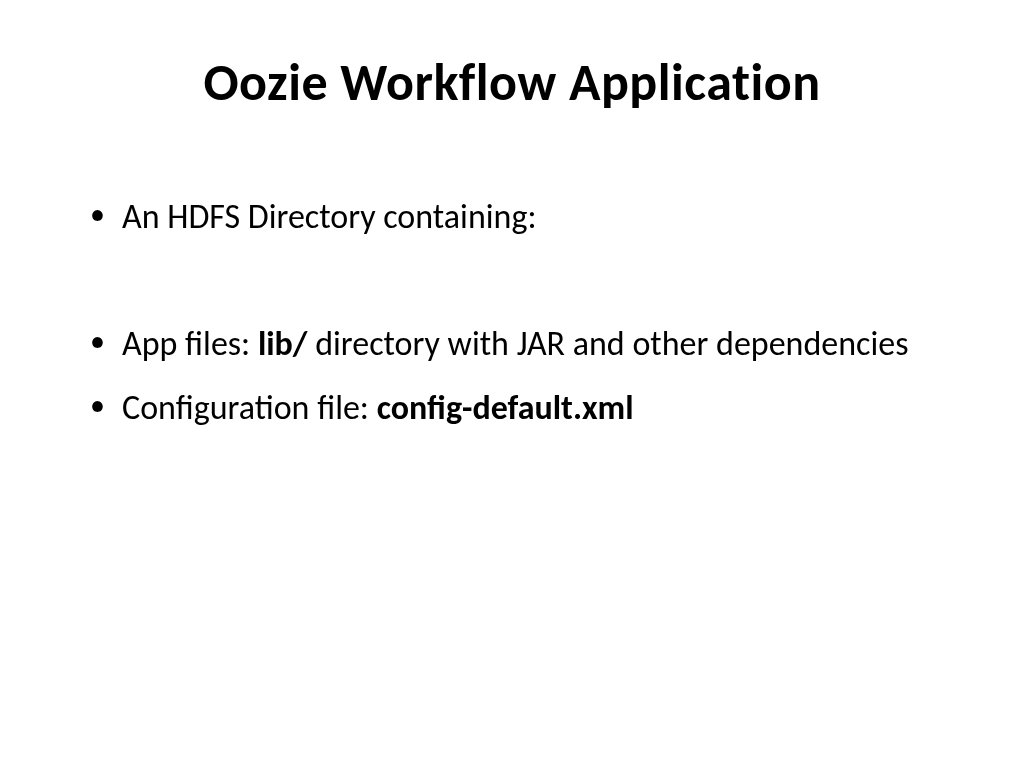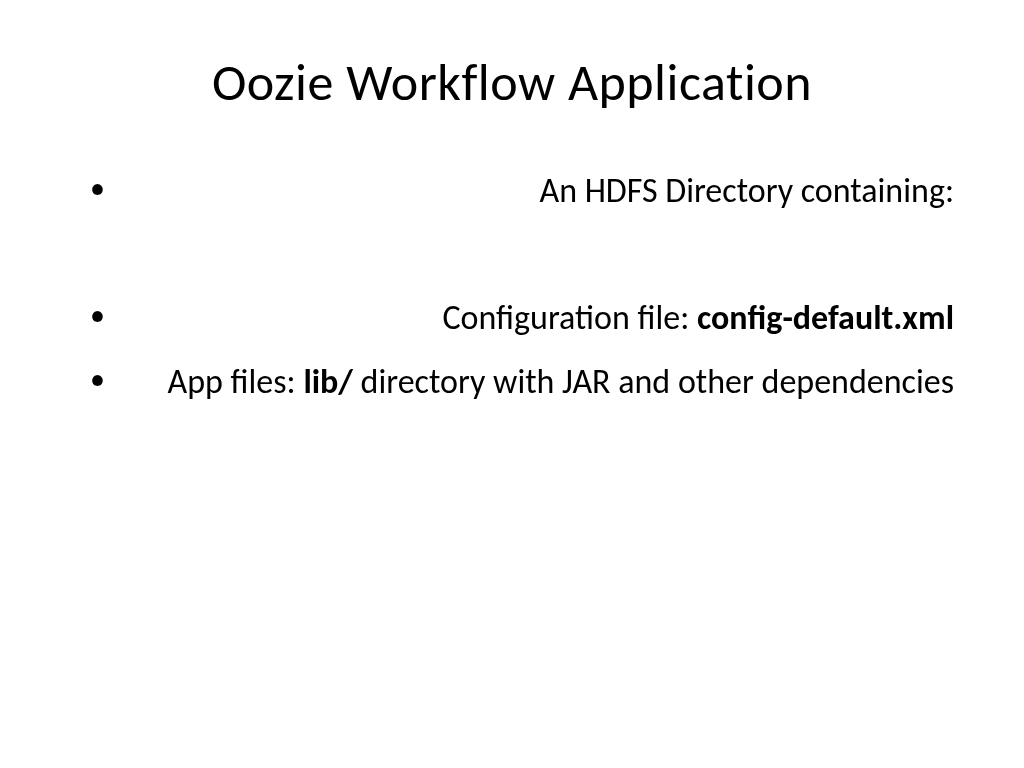--- a/index.html
+++ b/index.html
@@ -1,34 +1,33 @@
 <!DOCTYPE html>
 <html><head>
   <meta charset="utf-8">
   <style>
     * {
       margin: 0;
       padding: 0;
       box-sizing: border-box;
-      text-align: right;
     }
     body {
       width: 1024px;
       height: 768px;
       background: #ffffff;
       font-family: Calibri, 'Segoe UI', Arial, sans-serif;
       color: #000000;
       padding: 50px 70px;
       overflow: hidden;
     }
     .title {
       font-size: 52px;
-      font-weight: 400;
+      font-weight: 700;
       text-align: center;
-      margin-bottom: 52px;
+      margin-bottom: 78px;
       letter-spacing: 0.5px;
     }
     .content {
       padding-left: 10px;
     }
     ul {
       list-style: none;
     }
     li {
       position: relative;
@@ -57,16 +56,16 @@
   </style>
 </head>
 <body>
 
 <h1 class="title">Oozie Workflow Application</h1>
 
 <div class="content">
   <ul>
       <li><span>An HDFS Directory containing:</span></li>
       <li class="spacer"></li>
+      <li><span>App files: </span><span class="bold">lib/</span><span> directory with JAR and other dependencies</span></li>
       <li><span>Configuration file: </span><span class="bold">config-default.xml</span></li>
-      <li><span>App files: </span><span class="bold">lib/</span><span> directory with JAR and other dependencies</span></li>
     </ul>
 </div>
 
 </body></html>

